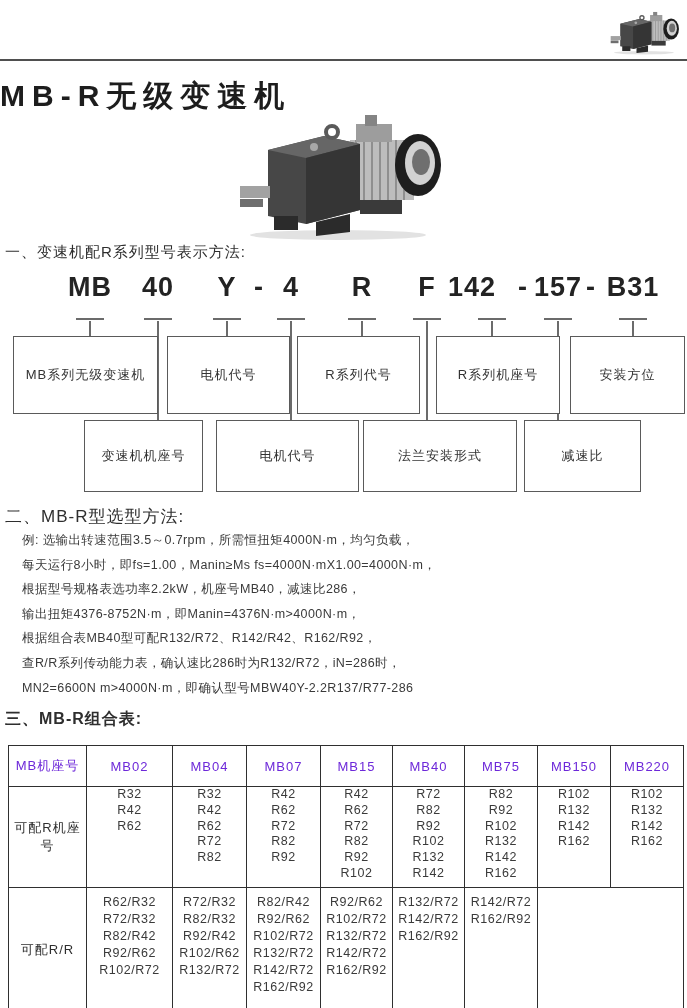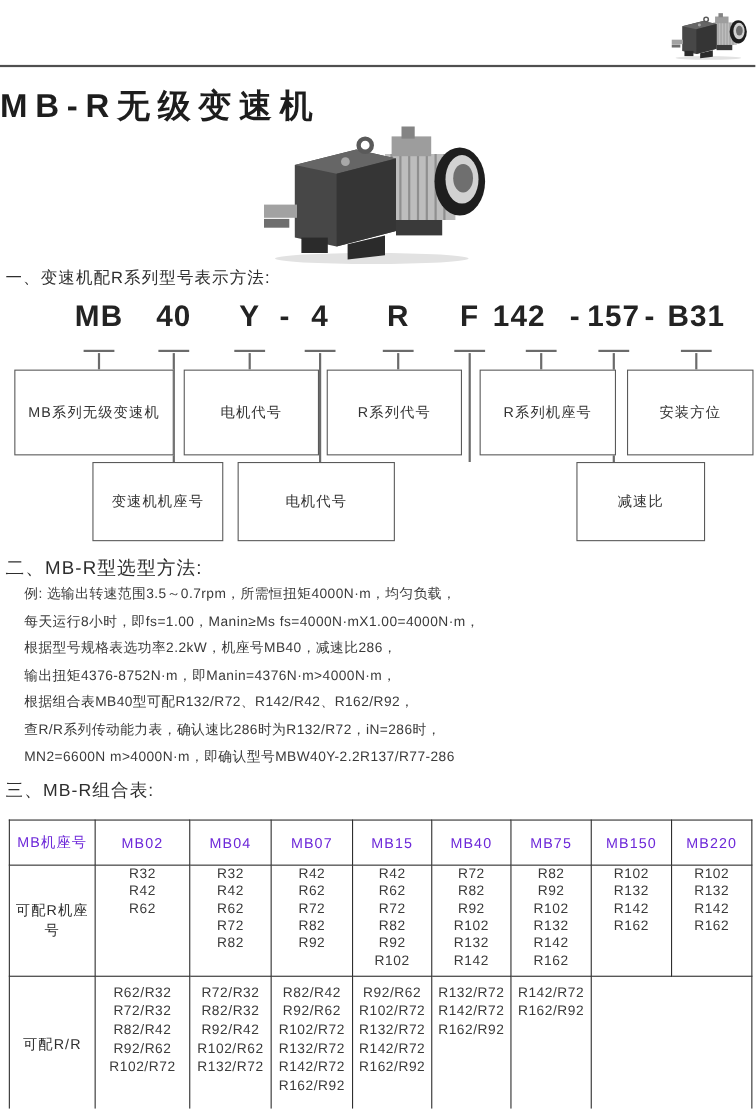--- a/index.html
+++ b/index.html
@@ -10,21 +10,21 @@
   .corner-icon{position:absolute;left:610px;top:4px;width:72px;height:56px;}
 
   .page-title{position:absolute;left:0;top:76px;width:625px;text-align:left;
     font-size:30px;font-weight:bold;letter-spacing:7px;color:#1d1d1d;white-space:nowrap;}
 
   .product-image{position:absolute;left:238px;top:104px;width:212px;height:140px;}
 
   .sec-heading{position:absolute;left:5px;color:#2e2e2e;white-space:nowrap;}
   .h1{top:243px;font-size:15px;letter-spacing:1px;}
   .h2{top:505px;font-size:17px;letter-spacing:1px;}
-  .h3{top:709px;font-size:16px;letter-spacing:1px;}
+  .h3{top:709px;font-size:16px;letter-spacing:1px;font-weight:bold;}
 
   .code-seg{position:absolute;top:272px;transform:translateX(-50%);
     font-size:27px;font-weight:bold;color:#232323;letter-spacing:1px;white-space:nowrap;}
   .tick-h{position:absolute;top:318px;width:28px;height:2px;background:#6b6b6b;transform:translateX(-50%);}
   .tick-v{position:absolute;top:321px;width:2px;background:#6b6b6b;transform:translateX(-50%);}
   .tick-v.to-top{height:15px;}
   .tick-v.to-bottom{height:99px;}
 
   .label-box{position:absolute;border:1.5px solid #5a5a5a;background:#fff;
     display:flex;align-items:center;justify-content:center;
@@ -138,20 +138,21 @@
     <div class="tick-v to-top" style="left:633px"></div>
 
   <div class="label-box row-top" style="left:13px;width:143px">MB系列无级变速机</div>
   <div class="label-box row-top" style="left:167px;width:121px">电机代号</div>
   <div class="label-box row-top" style="left:297px;width:121px">R系列代号</div>
   <div class="label-box row-top" style="left:436px;width:122px">R系列机座号</div>
   <div class="label-box row-top" style="left:570px;width:113px">安装方位</div>
 
   <div class="label-box row-bottom" style="left:84px;width:117px">变速机机座号</div>
   <div class="label-box row-bottom" style="left:216px;width:141px">电机代号</div>
+  <div class="label-box row-bottom" style="left:363px;width:152px">法兰安装形式</div>
   <div class="label-box row-bottom" style="left:524px;width:115px">减速比</div>
 
   <div class="sec-heading h2">二、MB-R型选型方法:</div>
 
   <div class="example-lines">
     <div class="example-line">例: 选输出转速范围3.5～0.7rpm，所需恒扭矩4000N·m，均匀负载，</div>
     <div class="example-line">每天运行8小时，即fs=1.00，Manin≥Ms fs=4000N·mX1.00=4000N·m，</div>
     <div class="example-line">根据型号规格表选功率2.2kW，机座号MB40，减速比286，</div>
     <div class="example-line">输出扭矩4376-8752N·m，即Manin=4376N·m&gt;4000N·m，</div>
     <div class="example-line">根据组合表MB40型可配R132/R72、R142/R42、R162/R92，</div>

